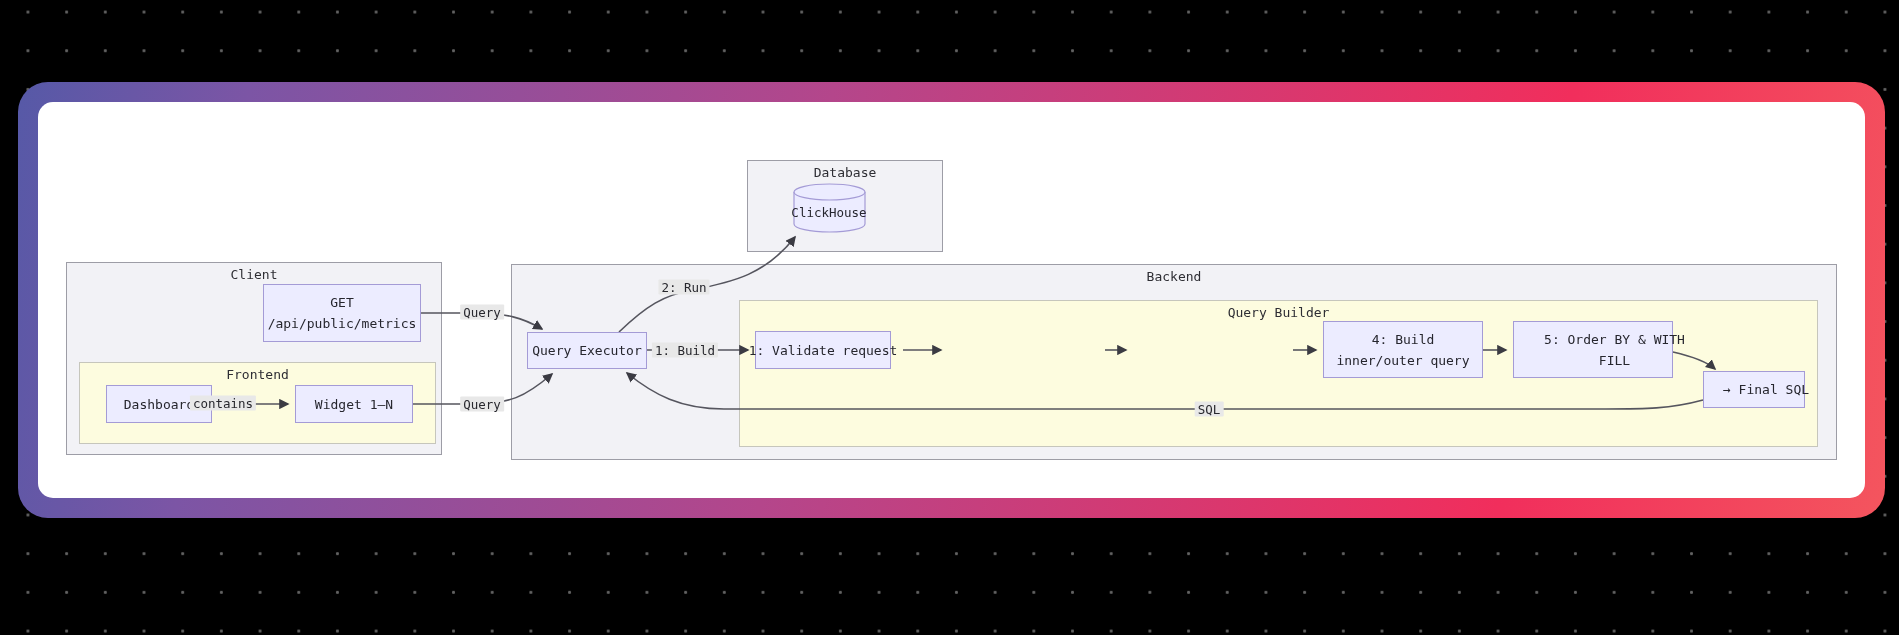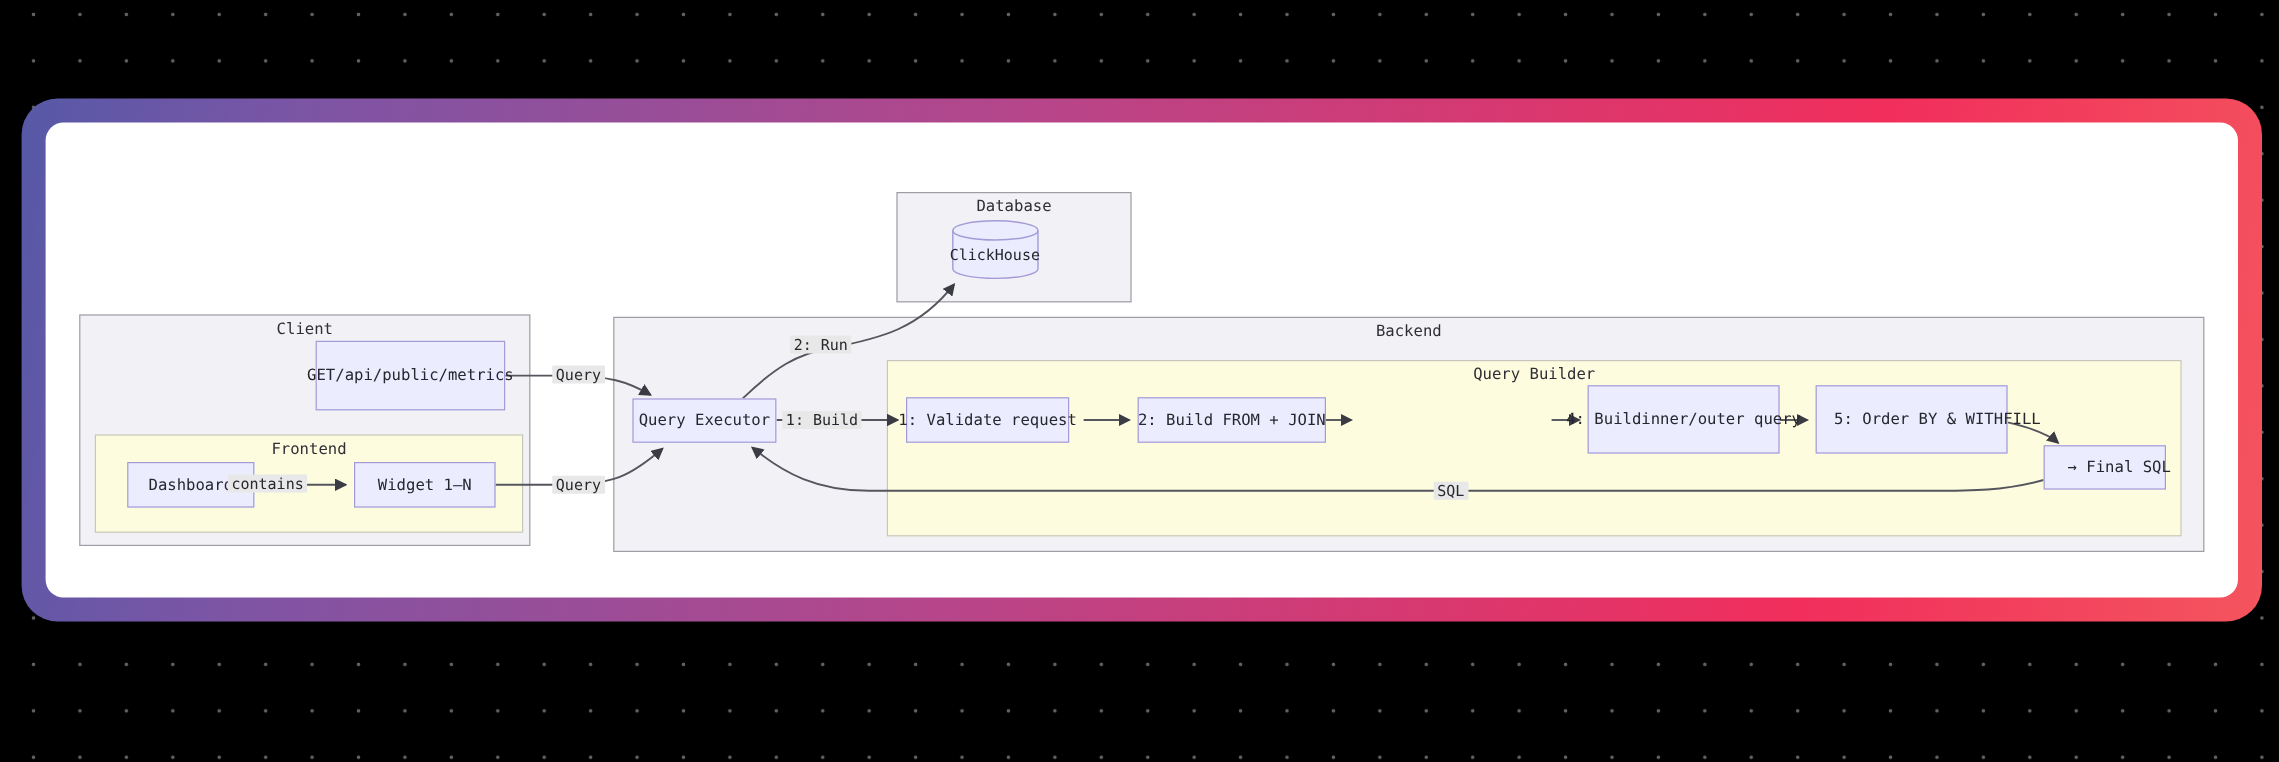--- a/index.html
+++ b/index.html
@@ -23,21 +23,21 @@
   .diagram{position:absolute;inset:0;}
   .cluster{position:absolute;box-sizing:border-box;border:1px solid #9d9da6;background:#f2f2f6;}
   .cluster.alt{background:#fdfcdf;border-color:#c6c6bc;}
   .ctitle{
     position:absolute;top:4px;left:50%;transform:translateX(-50%);
     font-size:13px;color:#2e2e34;white-space:nowrap;
   }
   .node{
     position:absolute;box-sizing:border-box;
     background:#ececff;border:1px solid #a49bd6;
-    display:flex;align-items:center;justify-content:center;
+    display:flex;flex-direction:column;align-items:center;justify-content:center;
     font-size:13px;line-height:21px;color:#26262e;text-align:center;white-space:nowrap;
   }
   .edges{position:absolute;left:0;top:0;}
   .elabel{
     position:absolute;transform:translate(-50%,-50%);
     background:#e8e8e8;padding:0 3px;border-radius:1px;
     font-size:12.5px;color:#28282e;white-space:nowrap;
   }
   .cyl-label{
     position:absolute;transform:translate(-50%,-50%);
@@ -102,23 +102,20 @@
       </div>
       <div class="node" style="left:277px;top:303px;width:118px;height:38px;">
         <span>Widget 1–N</span>
       </div>
       <div class="node" style="left:509px;top:250px;width:120px;height:37px;">
         <span>Query Executor</span>
       </div>
       <div class="node" style="left:737px;top:249px;width:136px;height:38px;">
         <span>1: Validate request</span>
       </div>
-      <div class="node" style="left:930px;top:249px;width:157px;height:38px;">
-        <span>2: Build FROM + JOIN</span>
-      </div>
       <div class="node" style="left:1305px;top:239px;width:160px;height:57px;">
         <span>4: Build</span>
         <span>inner/outer query</span>
       </div>
       <div class="node" style="left:1495px;top:239px;width:160px;height:57px;padding-left:43px;">
         <span>5: Order BY &amp; WITH</span>
         <span>FILL</span>
       </div>
       <div class="node" style="left:1685px;top:289px;width:102px;height:37px;padding-left:24px;">
         <span>→ Final SQL</span>

